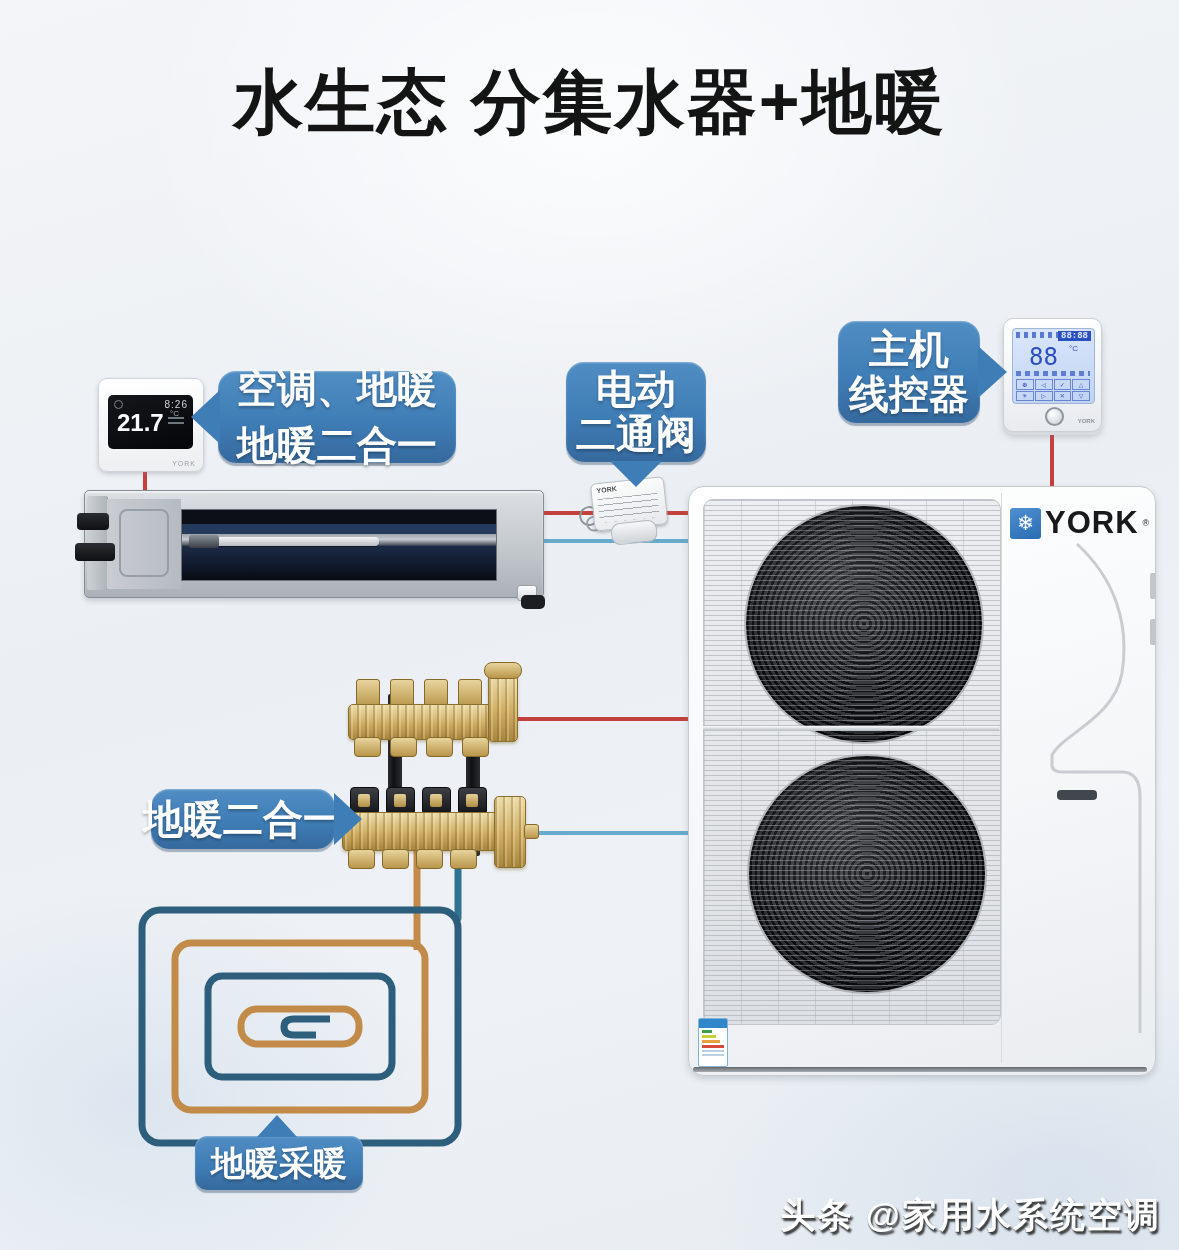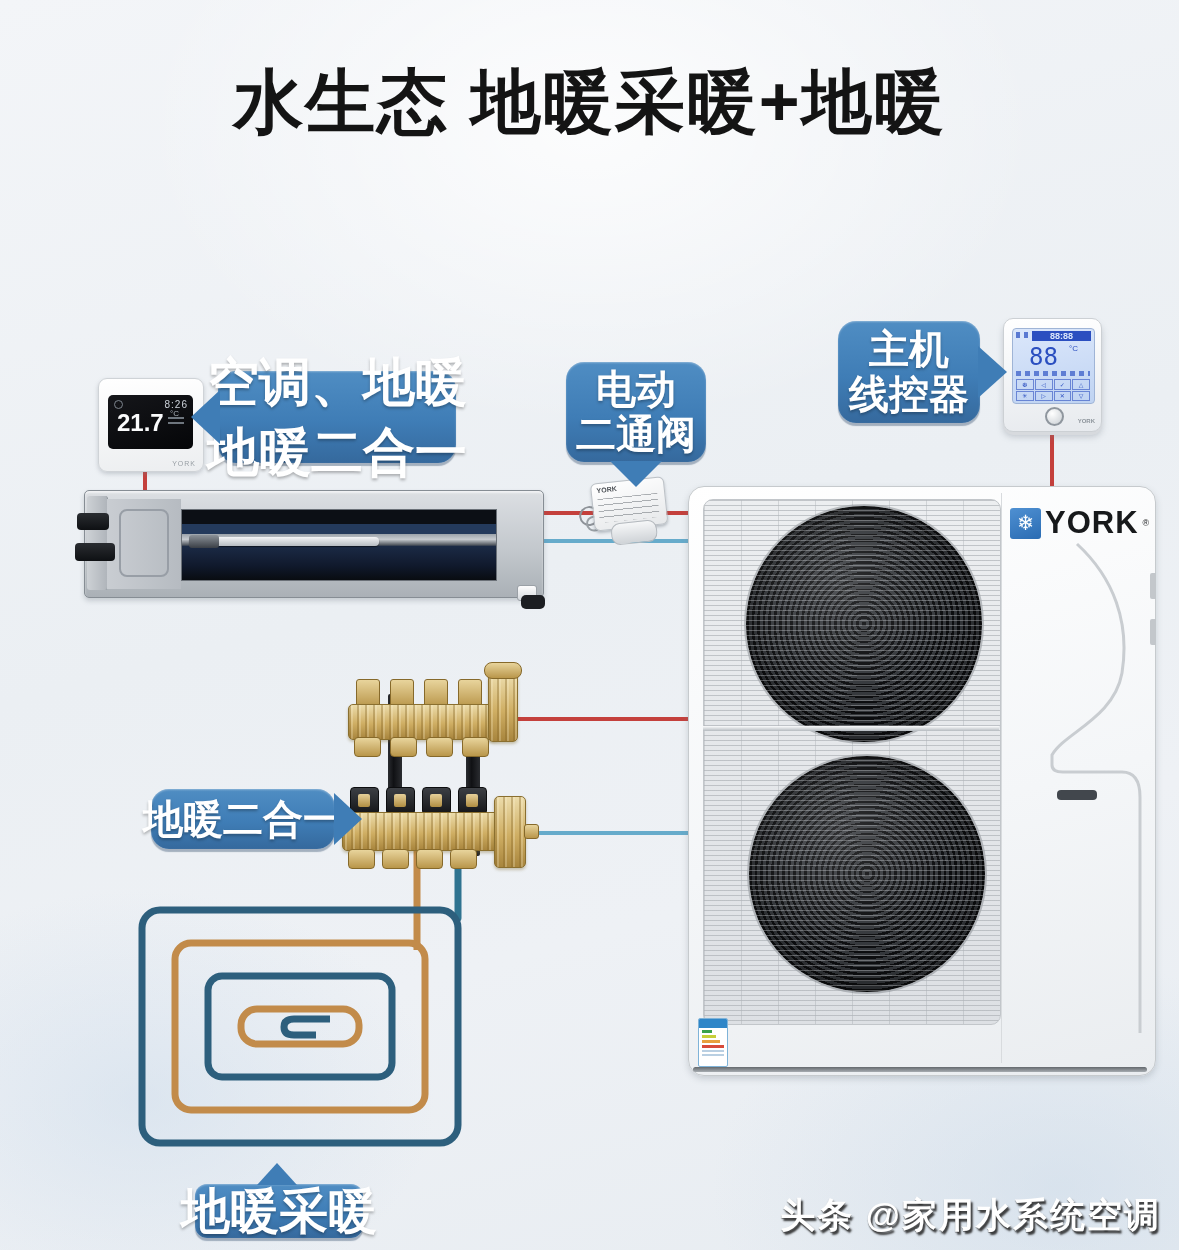--- a/index.html
+++ b/index.html
@@ -13,48 +13,48 @@
   
   #title{left:0;top:66px;width:100%;text-align:center;font-size:70px;font-weight:800;color:#141414;letter-spacing:2px;line-height:1.05;}
   #subtitle{left:0;top:178px;width:100%;text-align:center;font-size:40px;font-weight:500;color:#1c1c1c;letter-spacing:1px;}
   
   .callout{background:linear-gradient(180deg,#4f8dc3 0%,var(--label-blue,#3f7db6) 55%,#35699d 100%);
     border-radius:18px;color:#fff;display:flex;flex-direction:column;align-items:center;justify-content:center;
     box-shadow:0 3px 1px rgba(28,58,92,.35), inset 0 1px 2px rgba(255,255,255,.35);
     text-shadow:0 2px 3px rgba(0,0,0,.28);font-weight:700;}
   .callout .ln{line-height:1.12;white-space:nowrap;}
   .tri{width:0;height:0;position:absolute;}
-  #lbl-ac{left:218px;top:371px;width:238px;height:92px;font-size:52px;gap:12px;}
+  #lbl-ac{left:218px;top:371px;width:238px;height:92px;font-size:40px;gap:12px;}
   #lbl-ac .tri{left:-27px;top:19px;border-top:27px solid transparent;border-bottom:27px solid transparent;border-right:29px solid var(--label-blue);}
   #lbl-valve{left:566px;top:362px;width:140px;height:100px;font-size:40px;}
   #lbl-valve .tri{bottom:-25px;left:44px;border-left:26px solid transparent;border-right:26px solid transparent;border-top:26px solid var(--label-blue);}
   #lbl-main{left:838px;top:321px;width:142px;height:102px;font-size:40px;}
   #lbl-main .tri{right:-27px;top:25px;border-top:26px solid transparent;border-bottom:26px solid transparent;border-left:29px solid var(--label-blue);}
   #lbl-duct{left:251px;top:635px;width:146px;height:58px;font-size:42px;}
   #lbl-duct .tri{top:-24px;left:50px;border-left:23px solid transparent;border-right:23px solid transparent;border-bottom:25px solid var(--label-blue);}
   #lbl-manifold{left:151px;top:789px;width:184px;height:60px;font-size:40px;}
   #lbl-manifold .tri{right:-27px;top:4px;border-top:26px solid transparent;border-bottom:26px solid transparent;border-left:28px solid var(--label-blue);}
-  #lbl-floor{left:195px;top:1184px;width:168px;height:54px;font-size:49px;border-radius:12px;}
+  #lbl-floor{left:195px;top:1136px;width:168px;height:54px;font-size:34px;border-radius:12px;}
   #lbl-floor .tri{top:-21px;left:62px;border-left:20px solid transparent;border-right:20px solid transparent;border-bottom:22px solid var(--label-blue);}
   
   #thermo-left{left:98px;top:378px;width:104px;height:92px;background:linear-gradient(175deg,#ffffff,#eceef0);
     border:1px solid #cfd3d7;border-radius:9px;box-shadow:0 2px 4px rgba(120,130,140,.35);}
   #thermo-left .screen{position:absolute;left:9px;top:16px;width:85px;height:54px;background:linear-gradient(160deg,#15161a,#050608);border-radius:5px;color:#e8ebef;overflow:hidden;}
   #thermo-left .time{position:absolute;right:5px;top:4px;font-size:10px;letter-spacing:1px;color:#cdd3da;}
   #thermo-left .temp{position:absolute;left:9px;top:14px;font-size:24px;font-weight:700;color:#fafbfc;}
   #thermo-left .tunit{position:absolute;left:62px;top:14px;font-size:8px;color:#aab1b8;}
   #thermo-left .ic1{position:absolute;left:6px;top:5px;width:7px;height:7px;border:1px solid #7d858d;border-radius:50%;}
   #thermo-left .ic2{position:absolute;right:9px;top:22px;width:16px;height:2px;background:#6e767e;box-shadow:0 5px 0 #6e767e;}
   #thermo-left .brand{position:absolute;right:7px;bottom:4px;font-size:7px;color:#9aa0a6;letter-spacing:1px;}
   
   #thermo-right{left:1003px;top:318px;width:97px;height:112px;background:linear-gradient(175deg,#ffffff,#e7eaee);
     border:1px solid #ccd0d4;border-radius:10px;box-shadow:0 3px 0 #d7dade,0 5px 6px rgba(120,130,140,.35);}
   #thermo-right .screen{position:absolute;left:8px;top:9px;width:81px;height:74px;border-radius:4px;
     background:linear-gradient(170deg,#dbe7fb,#bfd3f2);border:1px solid #9fb4d6;color:#2b4fc0;overflow:hidden;}
-  #thermo-right .time{position:absolute;right:3px;top:2px;font-size:9px;font-weight:700;font-family:Liberation Sans, sans-serif;background:#2b4fc0;color:#dbe7fb;padding:0 18px;}
+  #thermo-right .time{position:absolute;right:3px;top:2px;font-size:9px;font-weight:700;font-family:Liberation Mono, monospace;background:#2b4fc0;color:#dbe7fb;padding:0 3px;}
   #thermo-right .icons-row{position:absolute;left:3px;top:3px;width:46px;height:6px;
     background:repeating-linear-gradient(90deg,#3a5ec8 0 4px,transparent 4px 8px);opacity:.8;}
   #thermo-right .temp{position:absolute;left:16px;top:14px;font-size:24px;font-weight:400;font-family:"DejaVu Sans Mono",monospace;}
   #thermo-right .tunit{position:absolute;left:56px;top:15px;font-size:8px;}
   #thermo-right .mid{position:absolute;left:3px;top:42px;width:74px;height:5px;
     background:repeating-linear-gradient(90deg,#3a5ec8 0 5px,transparent 5px 9px);opacity:.75;}
   #thermo-right .keys{position:absolute;left:3px;top:50px;width:74px;height:22px;display:grid;grid-template-columns:repeat(4,1fr);grid-template-rows:1fr 1fr;gap:1px;}
   #thermo-right .keys span{border:1px solid rgba(43,79,192,.6);font-size:6px;display:flex;align-items:center;justify-content:center;color:#2b4fc0;}
   #thermo-right .pwr{position:absolute;left:41px;top:88px;width:15px;height:15px;border-radius:50%;border:2px solid #8f969e;background:radial-gradient(circle at 35% 30%,#fff,#c9ced3);}
   #thermo-right .brand{position:absolute;right:6px;bottom:7px;font-size:6px;color:#8d949b;font-weight:700;}
@@ -146,21 +146,21 @@
   #wires .blu{stroke:var(--line-blue,#66abcb);stroke-width:4;fill:none;}
   #wires .teal{stroke:var(--pipe-teal,#2f7390);stroke-width:7;fill:none;stroke-linejoin:round;stroke-linecap:round;}
   #wires .coilb{stroke:var(--coil-blue,#2d5f7d);stroke-width:7;fill:none;}
   #wires .coilo{stroke:var(--coil-orange,#c28b4a);stroke-width:7;fill:none;}
 </style>
 </head>
 <body>
 
 <div id="stage">
 
-  <div id="title" class="abs">水生态 地暖采暖+地暖</div>
+  <div id="title" class="abs">水生态 分集水器+地暖</div>
 
   <svg id="wires" class="abs" viewBox="0 0 1179 1250">
     <path class="red" d="M145,463 V492"></path>
     <path class="red" d="M537,513 H690"></path>
     <path class="blu" d="M537,541 H690"></path>
     <path class="red" d="M1052,428 V489"></path>
     <path class="red" d="M510,719 H689"></path>
     <path class="blu" d="M524,833 H689"></path>
     <path class="teal" d="M458,846 V918"></path>
     <path class="coilo" d="M417,848 V950"></path>

